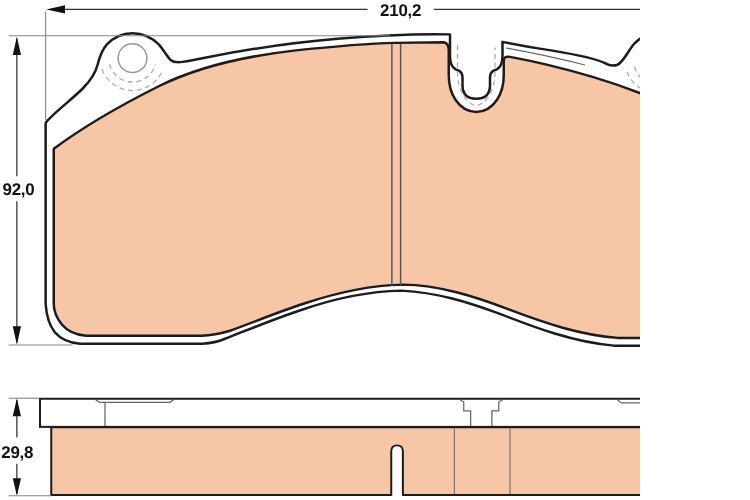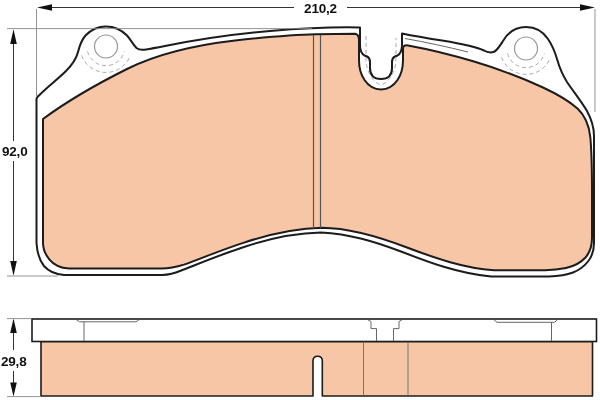--- a/index.html
+++ b/index.html
@@ -1,16 +1,16 @@
 <!DOCTYPE html>
 <html style="--bg: #FFFFFF; --friction: #F6C6A7; --backplate: #FFFFFF; --outline: #1C1C1C; --detail-line: #777777; --dashed-line: #AAAAAA; --hole-line: #999999; --dim-text: #111111;"><head>
 <meta charset="utf-8">
 <style>
   html,body{margin:0;padding:0;background:#fff;}
-  .page{position:relative;width:600px;height:400px;background:var(--bg,#fff);overflow:hidden;
+  .page{position:relative;width:512px;height:400px;background:var(--bg,#fff);overflow:hidden;
         font-family:"Liberation Sans",sans-serif;}
   svg{display:block;}
   .backplate{fill:var(--backplate,#fff);stroke:var(--outline,#1c1c1c);stroke-width:2;stroke-linejoin:round;}
   .friction{fill:var(--friction,#F6C6A7);stroke:var(--outline,#1c1c1c);stroke-width:2;stroke-linejoin:round;}
   .side-backplate{fill:var(--backplate,#fff);stroke:var(--outline,#1c1c1c);stroke-width:1.6;}
   .side-friction{fill:var(--friction,#F6C6A7);stroke:var(--outline,#1c1c1c);stroke-width:1.6;stroke-linejoin:round;}
   .hole{fill:none;stroke:var(--hole-line,#999);stroke-width:1.2;}
   .dashed{fill:none;stroke:var(--dashed-line,#AAA);stroke-width:1;stroke-dasharray:4 3;}
   .thin{fill:none;stroke:var(--detail-line,#777);stroke-width:1;}
   .thin2{fill:none;stroke:#666;stroke-width:1;}

